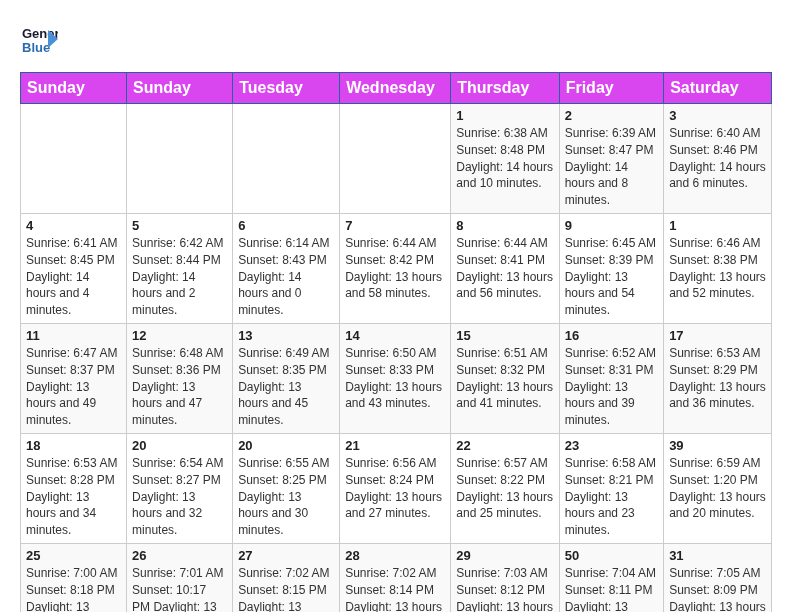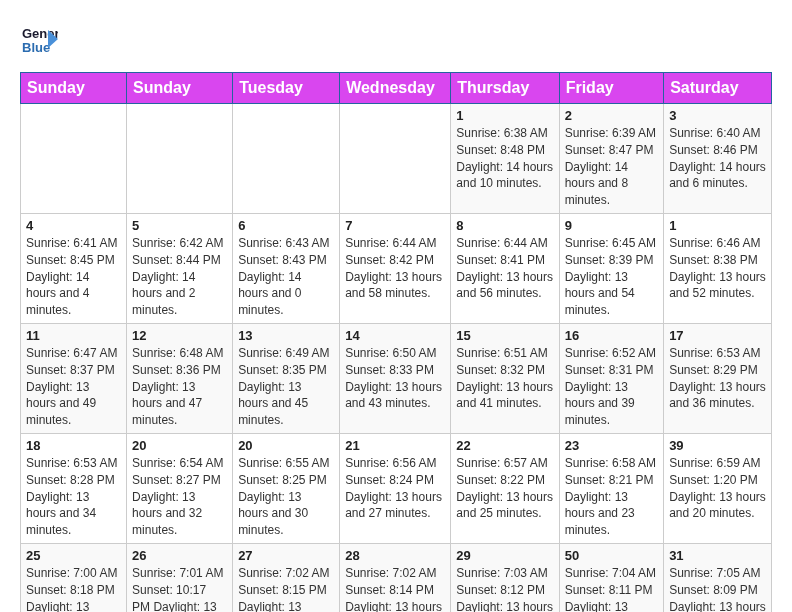--- a/index.html
+++ b/index.html
@@ -123,21 +123,21 @@
 Daylight: 14 hours and 4 minutes.</div>
         </td>
         <td>
           <div class="day-number">5</div>
           <div class="day-info">Sunrise: 6:42 AM
 Sunset: 8:44 PM
 Daylight: 14 hours and 2 minutes.</div>
         </td>
         <td>
           <div class="day-number">6</div>
-          <div class="day-info">Sunrise: 6:43 AM
+          <div class="day-info">Sunrise: 6:14 AM
 Sunset: 8:43 PM
 Daylight: 14 hours and 0 minutes.</div>
         </td>
         <td>
           <div class="day-number">7</div>
           <div class="day-info">Sunrise: 6:44 AM
 Sunset: 8:42 PM
 Daylight: 13 hours and 58 minutes.</div>
         </td>
         <td>

